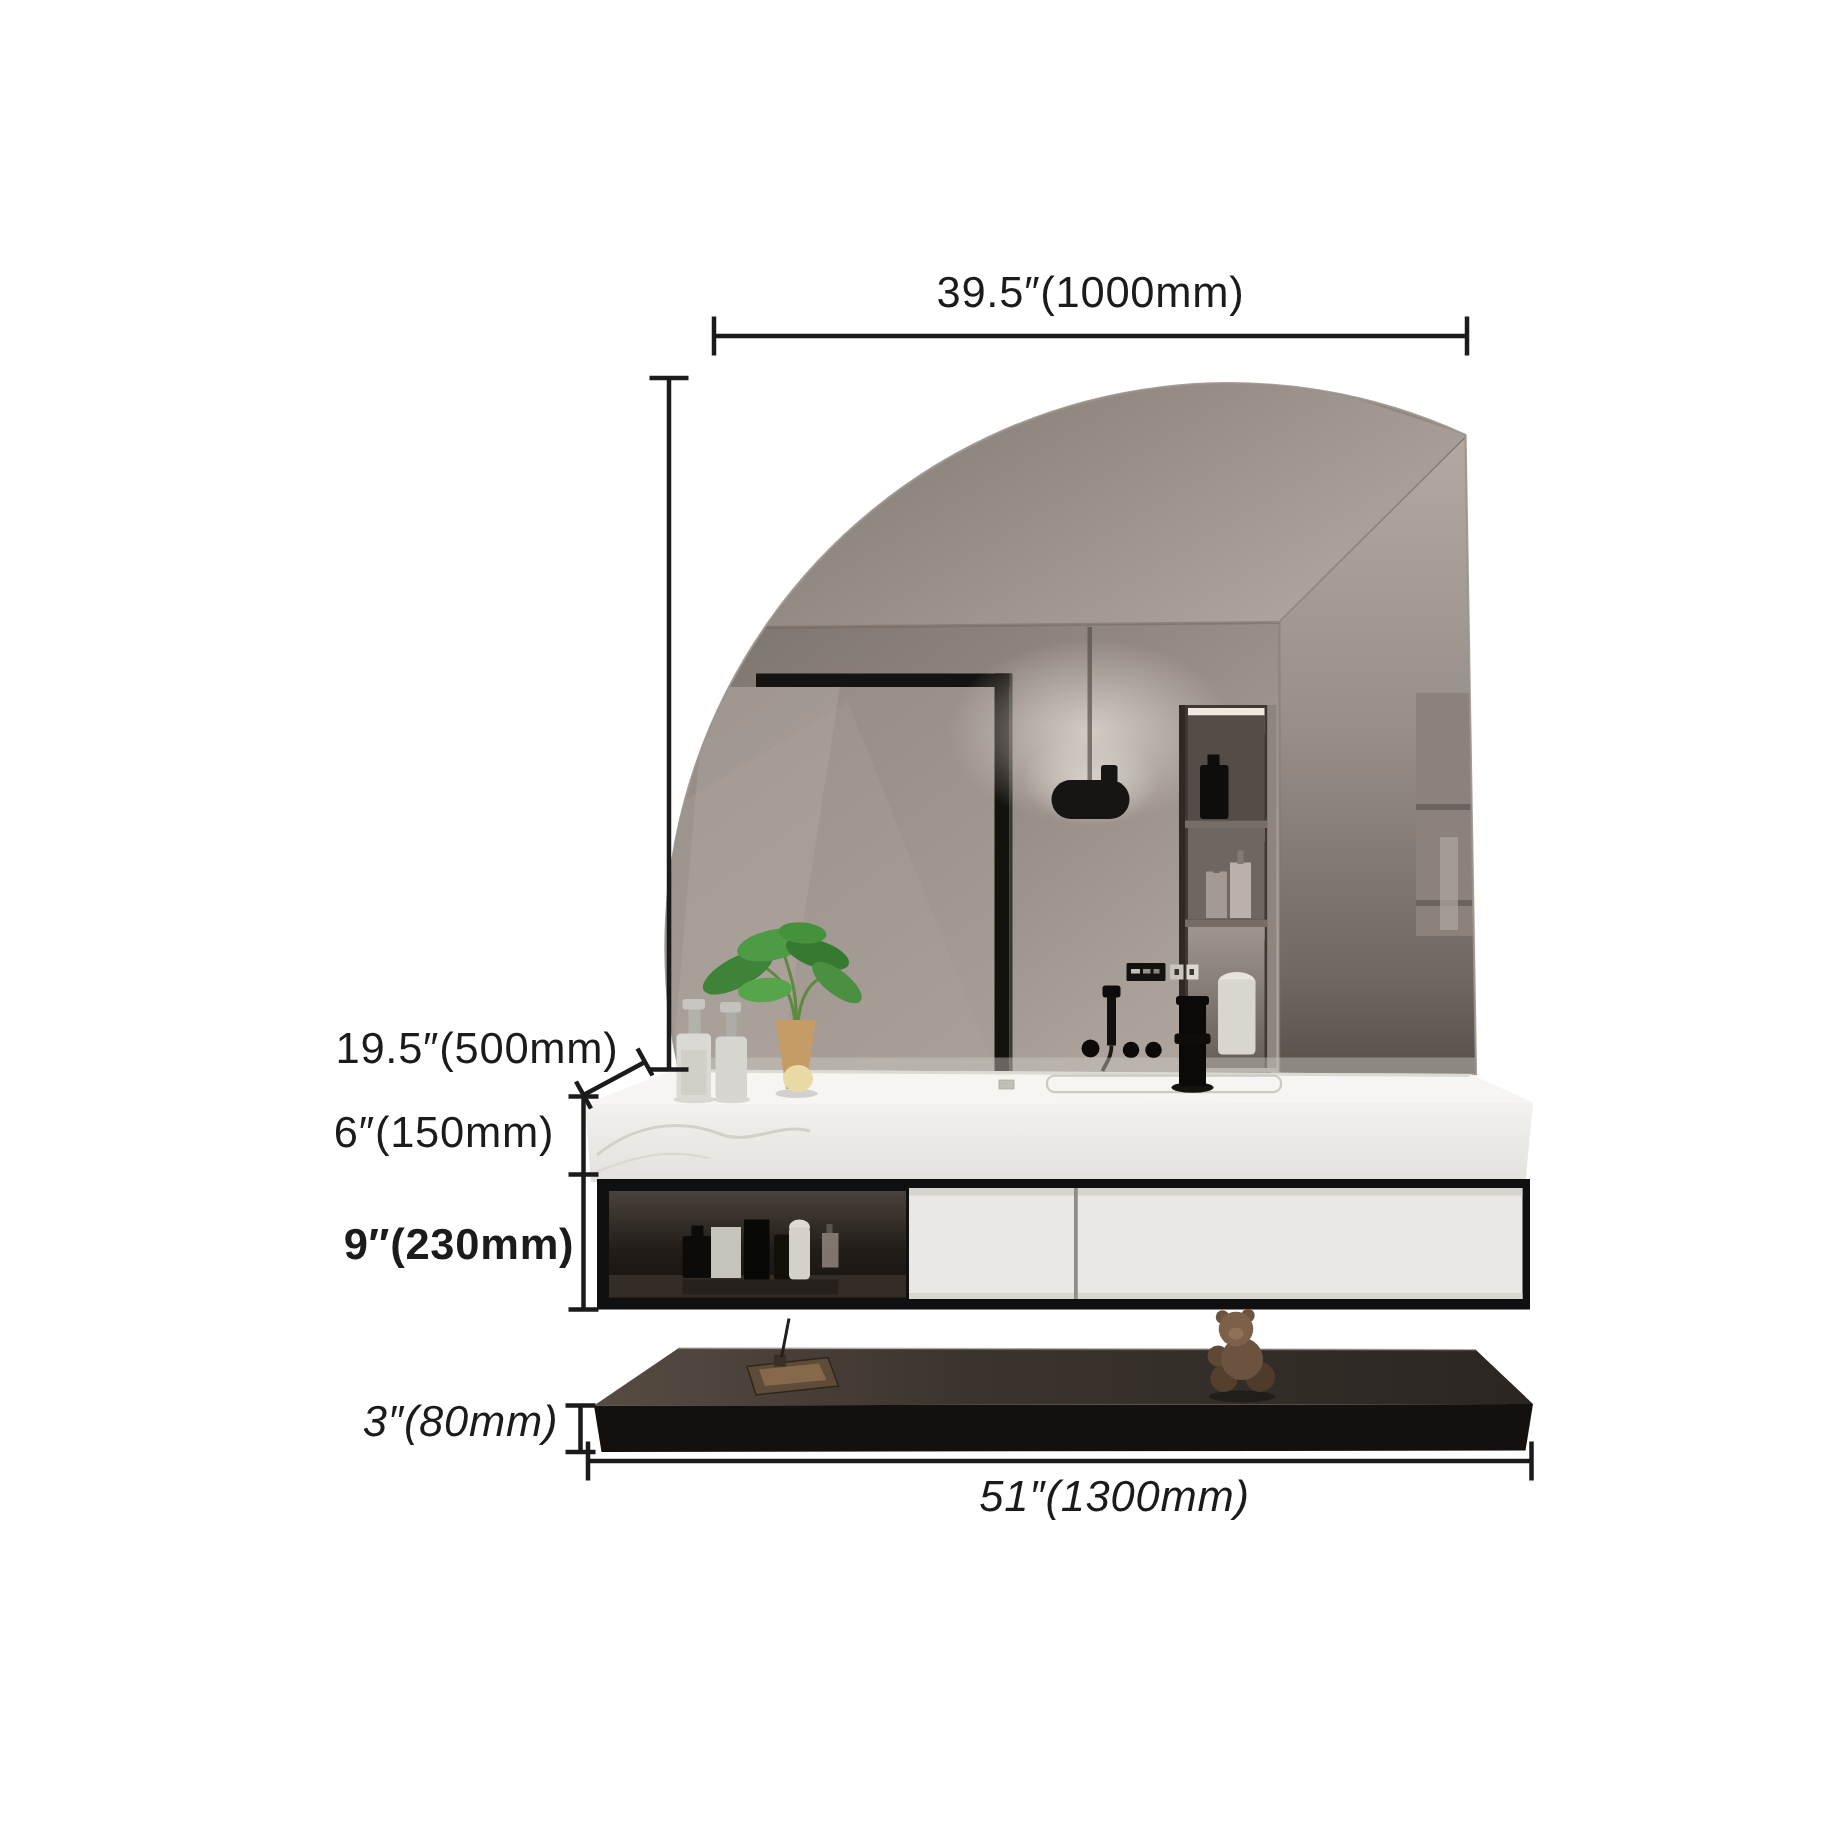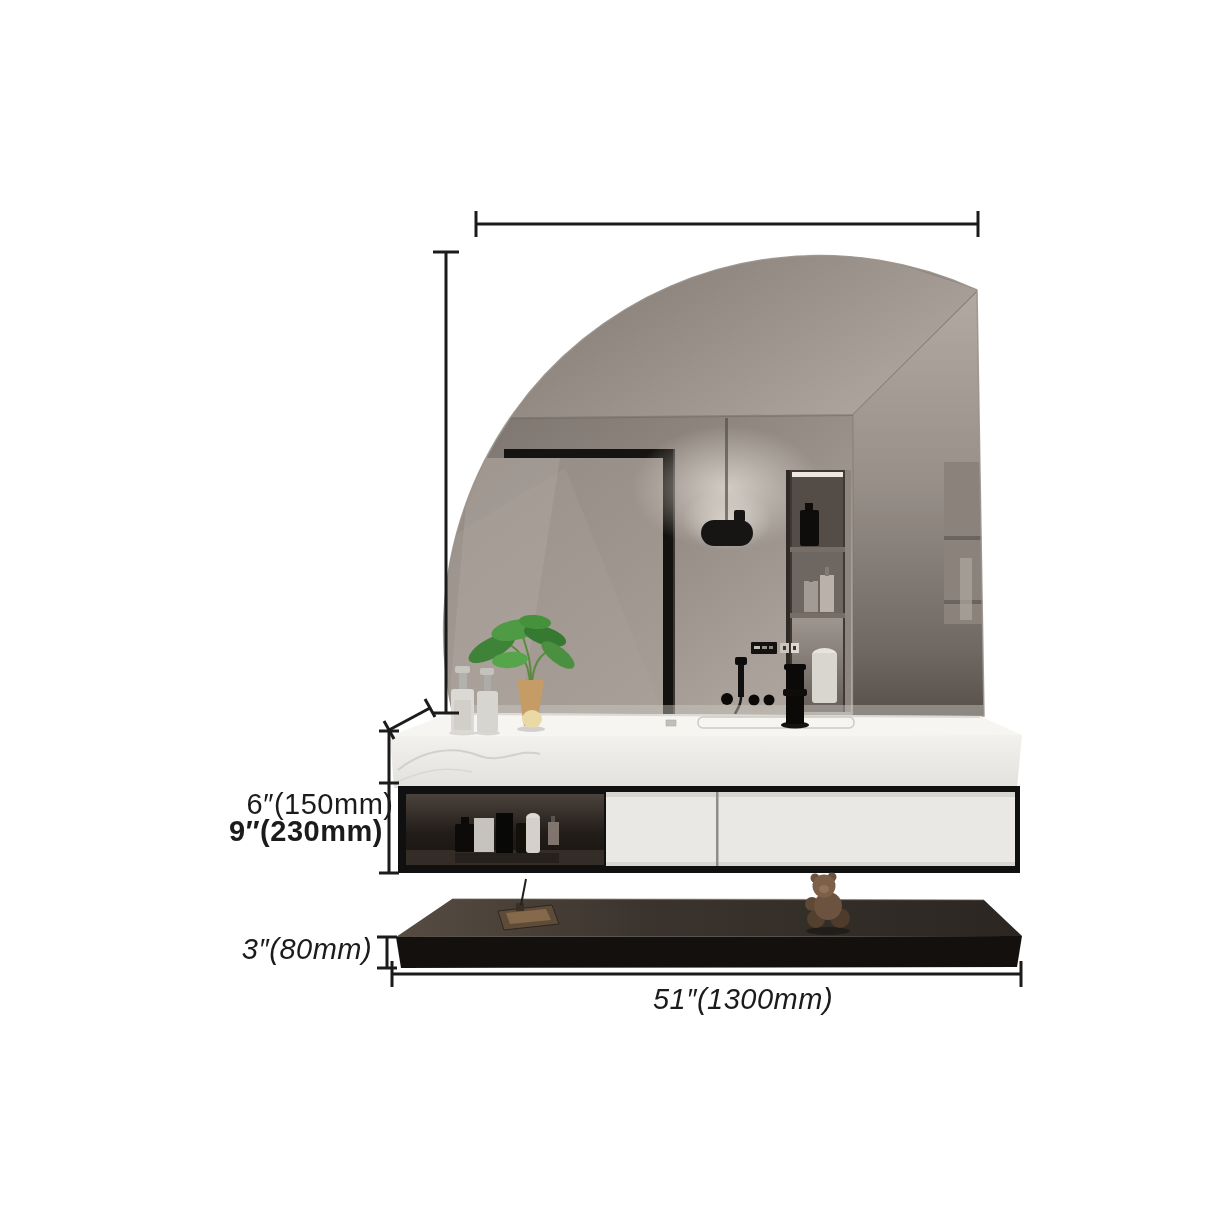--- a/index.html
+++ b/index.html
@@ -265,18 +265,20 @@
           <path d="M377,968 H397"></path>
     </g>
     <g>
       <path d="M392,974 H1021"></path>
           <path d="M392,961 V987"></path>
           <path d="M1021,961 V987"></path>
     </g>
   </g>
 </svg>
 
-<div class="dim-label" style="left:320px;top:756px;margin-top:48px;">6″(150mm)</div>
+<div class="dim-label" style="left:727px;top:196px;">39.5″(1000mm)</div>
+<div class="dim-label" style="left:318px;top:700px;">19.5″(500mm)</div>
+<div class="dim-label" style="left:296px;top:756px;">6″(150mm)</div>
 <div class="dim-label" style="left:306px;top:831px;font-weight:bold;">9″(230mm)</div>
 <div class="dim-label" style="left:307px;top:949px;font-style:italic;">3″(80mm)</div>
 <div class="dim-label" style="left:743px;top:999px;font-style:italic;">51″(1300mm)</div>
 
 </div>
 
 </body></html>

